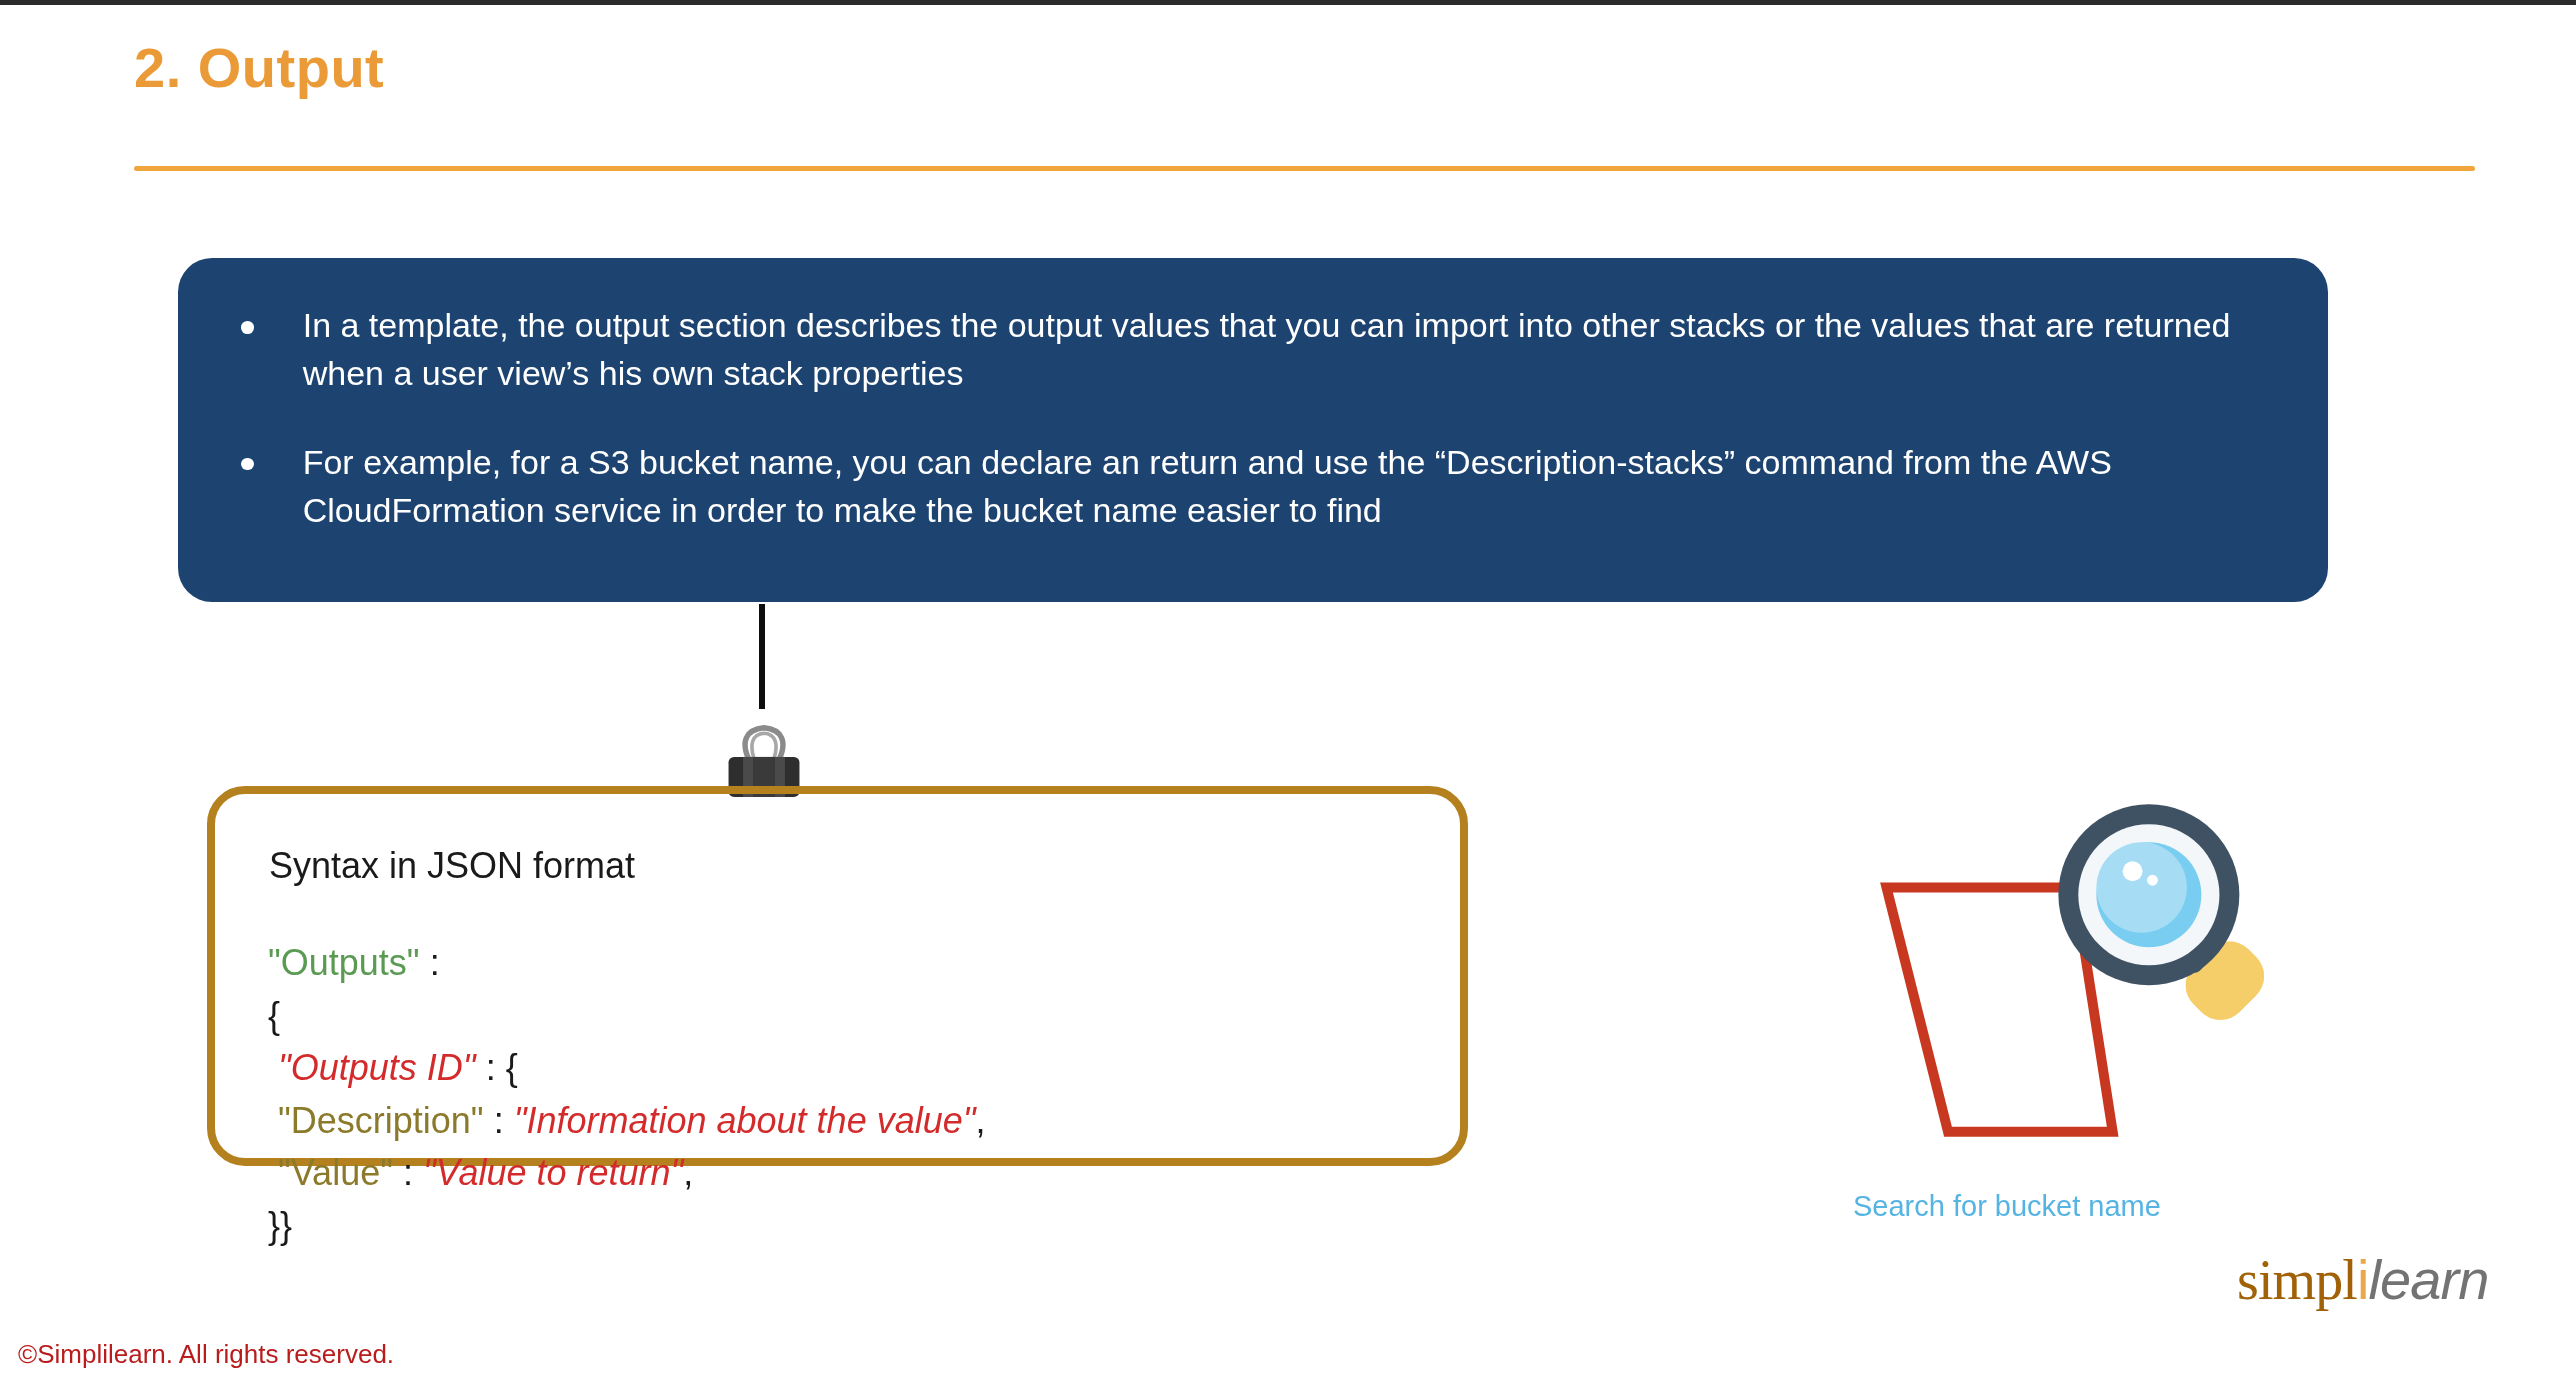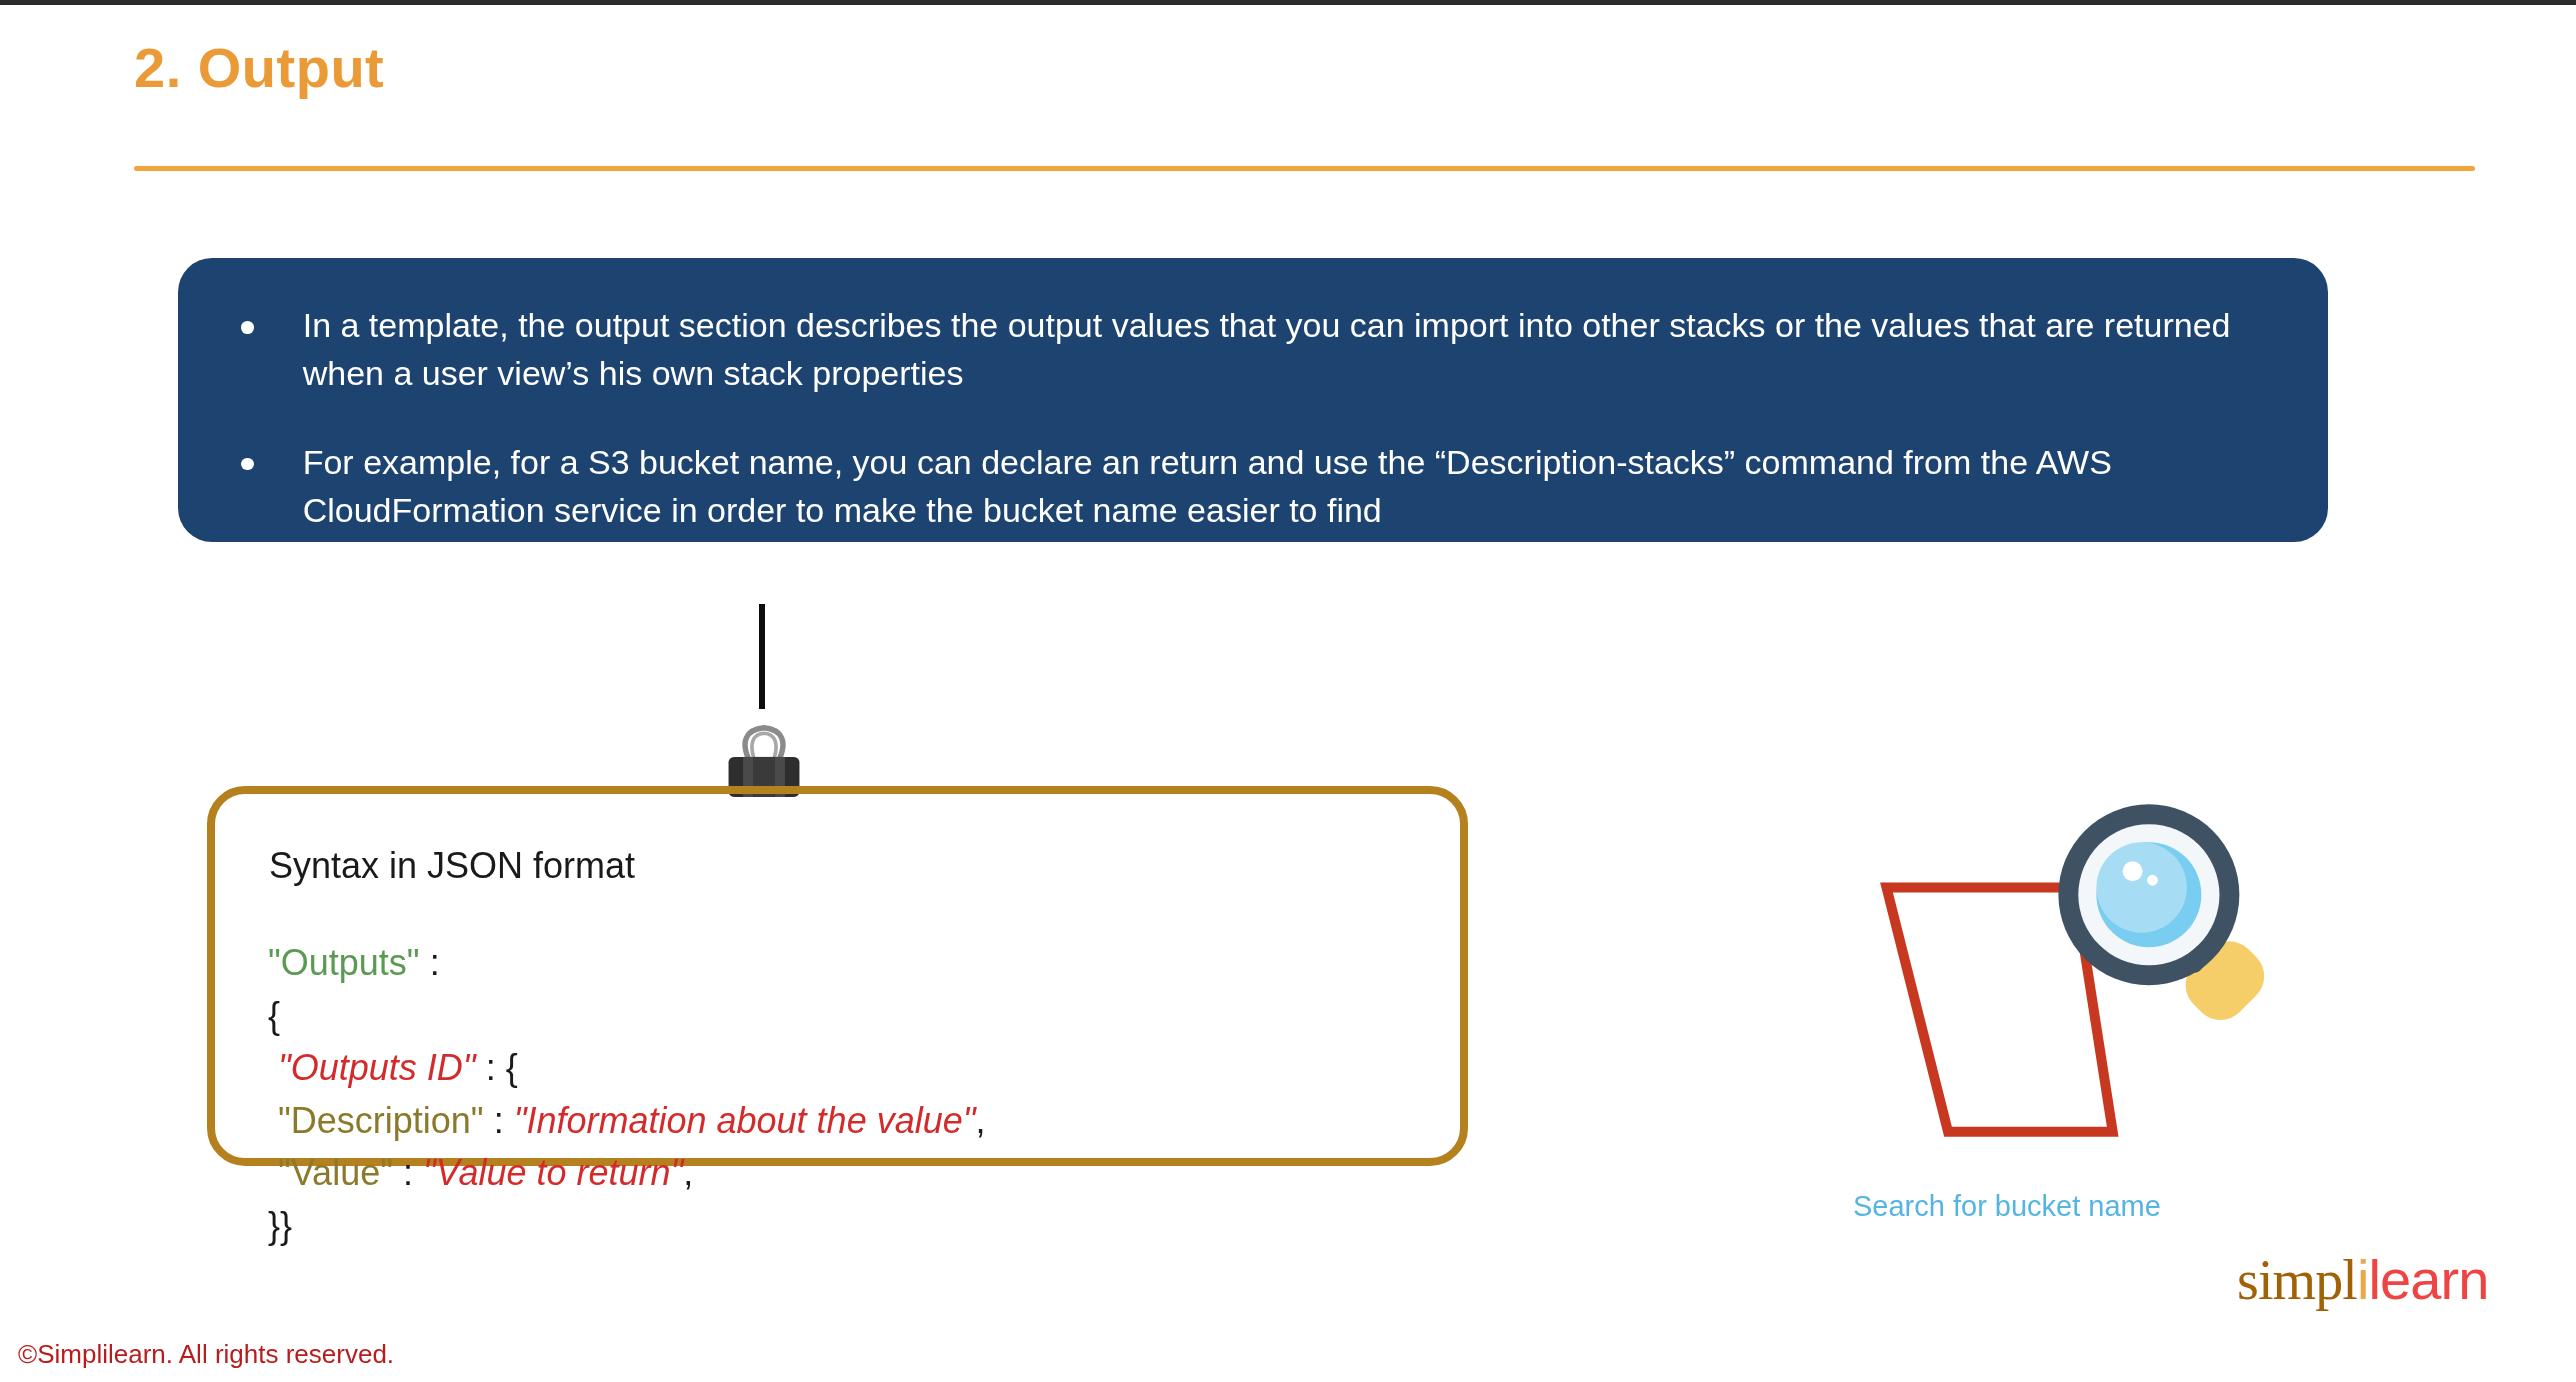--- a/index.html
+++ b/index.html
@@ -52,21 +52,21 @@
     background: #f0a63c;
     border-radius: 2.7px;
   }
 
   
   .blue-box {
     position: absolute;
     left: 178px;
     top: 258px;
     width: 2150px;
-    height: 284px;
+    height: 344px;
     background: #1d4370;
     border-radius: 34px;
     box-sizing: border-box;
     padding: 43px 63px 0 63px;
   }
   .bullet-row {
     display: flex;
     align-items: flex-start;
     margin-bottom: 40px;
   }
@@ -166,21 +166,21 @@
     position: absolute;
     left: 2237px;
     top: 1252px;
     font-size: 56px;
     line-height: 1;
     white-space: nowrap;
     letter-spacing: -0.9px;
   }
   .logo-simpl { color: #a16207; font-family: Liberation Serif, serif; }
   .logo-sep   { color: #eaa84a; font-weight: 300; }
-  .logo-learn { color: #ef4444; }
+  .logo-learn { color: #737373; font-style: italic; }
 
   
   .footer-copy {
     position: absolute;
     left: 18px;
     top: 1339px;
     font-size: 26px;
     color: #b91c1c;
     white-space: nowrap;
   }

